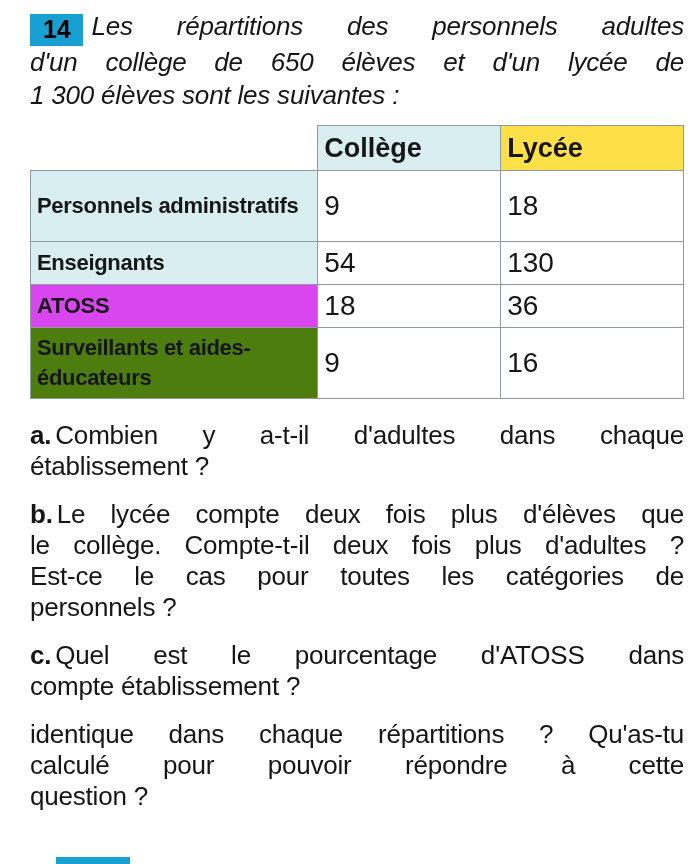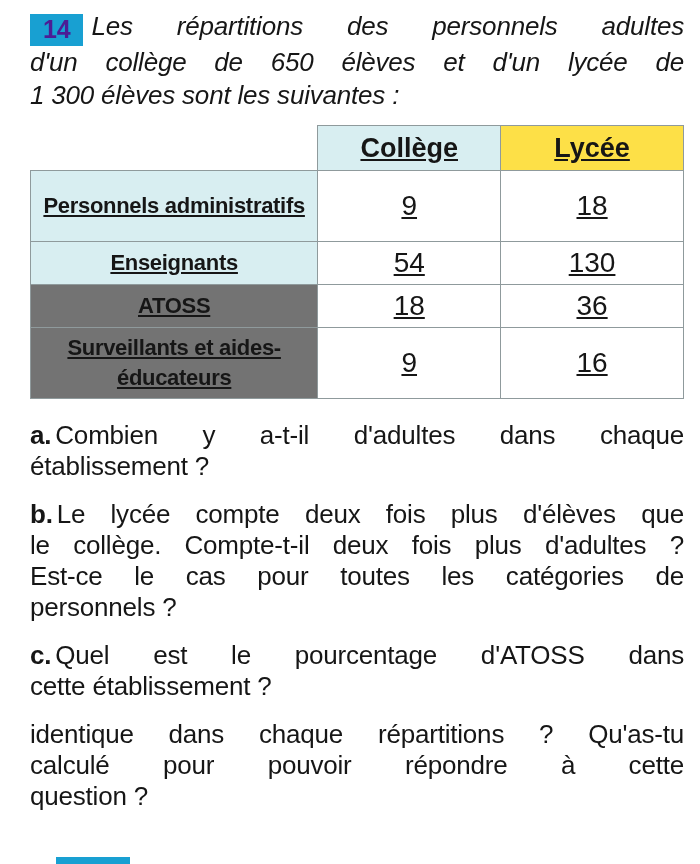--- a/index.html
+++ b/index.html
@@ -26,21 +26,21 @@
     font-size: 26px;
     line-height: 33px;
     letter-spacing: -0.2px;
   }
   .badge {
     display: inline-block;
     font-style: normal;
     font-weight: bold;
     font-size: 25px;
     line-height: 31px;
-    color: #4c1d95;
+    color: #000000;
     padding: 0 13px 1px 13px;
     margin-right: 8px;
     vertical-align: -3px;
   }
 
   
   .jline {
     text-align: justify;
     text-align-last: justify;
     white-space: normal;
@@ -51,25 +51,24 @@
 
   
   table.staff {
     border-collapse: collapse;
     width: 100%;
     margin: 0 0 21px 0;
     table-layout: fixed;
   }
   table.staff th, table.staff td {
     border: 1.5px solid #8f9a9c;
-    text-align: center;
+    text-align: left;
     vertical-align: middle;
     padding: 4px 6px;
     line-height: 30px;
-    text-decoration: underline;
   }
   table.staff th.corner {
     border: none;
     background: #ffffff;
   }
   table.staff thead th {
     font-size: 27px;
     font-weight: bold;
     height: 36px;
   }
@@ -135,46 +134,46 @@
           <th style="background: rgb(216, 238, 241);">Personnels administratifs</th>
           <td>9</td>
           <td>18</td>
         </tr>
         <tr class="short">
           <th style="background: rgb(216, 238, 241);">Enseignants</th>
           <td>54</td>
           <td>130</td>
         </tr>
         <tr class="short">
-          <th style="background: #737373;">ATOSS</th>
+          <th style="background: #d946ef;">ATOSS</th>
           <td>18</td>
           <td>36</td>
         </tr>
         <tr class="tall">
-          <th style="background: #737373;">Surveillants et aides-éducateurs</th>
+          <th style="background: #4d7c0f;">Surveillants et aides-éducateurs</th>
           <td>9</td>
           <td>16</td>
         </tr>
       </tbody>
   </table>
 
   <div class="questions">
       <div class="question">
         <div class="jline"><b>a.</b>Combien y a-t-il d'adultes dans chaque</div>
         <div class="jline last">établissement ?</div>
       </div>
       <div class="question">
         <div class="jline"><b>b.</b>Le lycée compte deux fois plus d'élèves que</div>
         <div class="jline">le collège. Compte-t-il deux fois plus d'adultes ?</div>
         <div class="jline">Est-ce le cas pour toutes les catégories de</div>
         <div class="jline last">personnels ?</div>
       </div>
       <div class="question">
         <div class="jline"><b>c.</b>Quel est le pourcentage d'ATOSS dans</div>
-        <div class="jline last">cette établissement ?</div>
+        <div class="jline last">compte établissement ?</div>
       </div>
       <div class="question">
         <div class="jline">identique dans chaque répartitions ? Qu'as-tu</div>
         <div class="jline">calculé pour pouvoir répondre à cette</div>
         <div class="jline last">question ?</div>
       </div>
     </div>
 
 </div>
 

